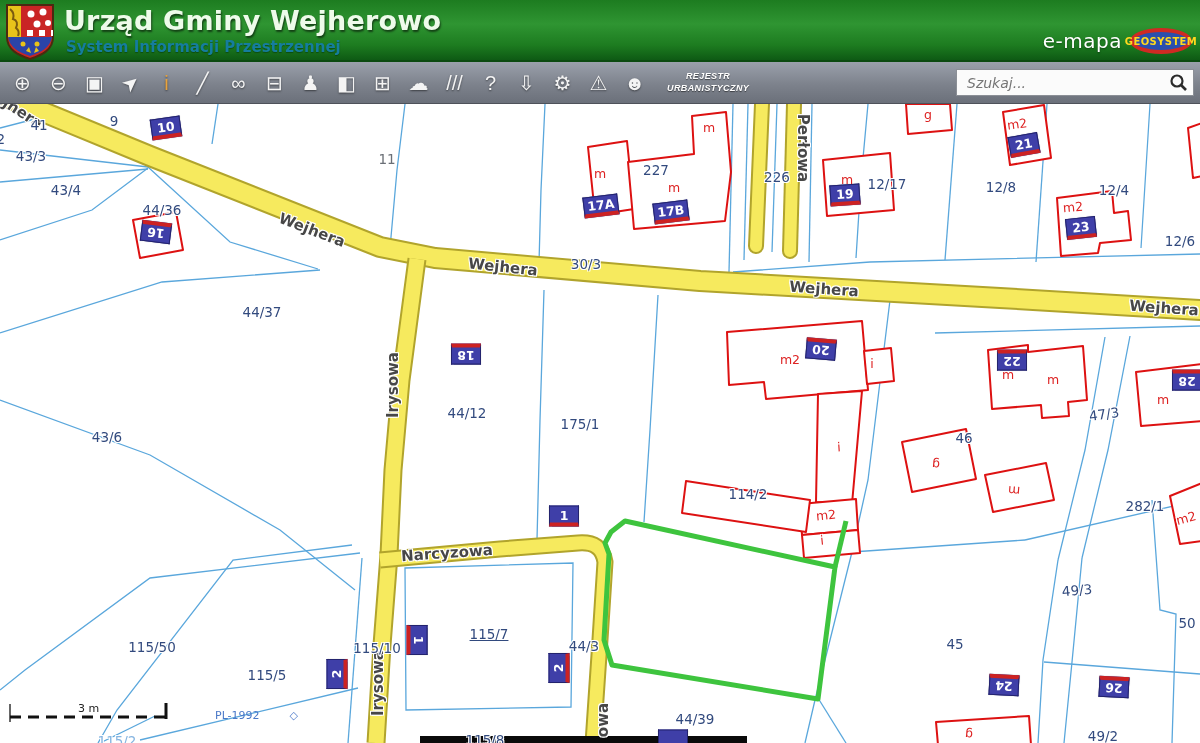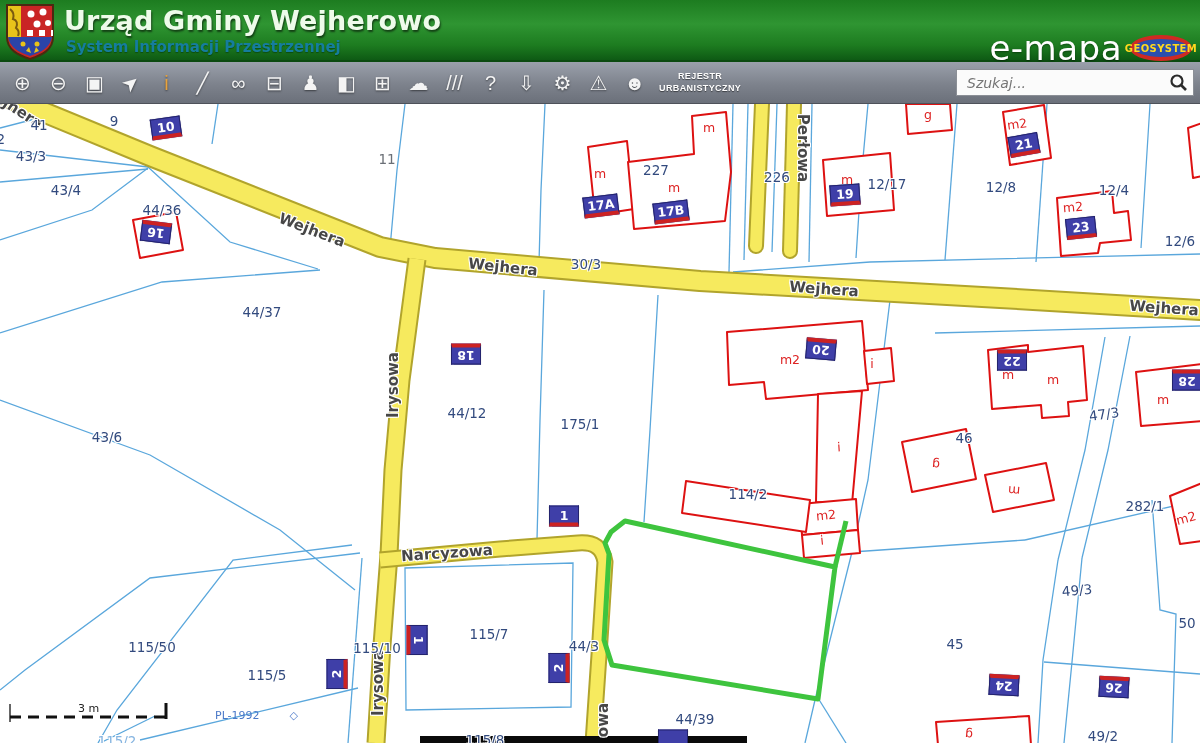--- a/index.html
+++ b/index.html
@@ -9,36 +9,36 @@
   .header{position:absolute;left:0;top:0;width:1200px;height:62px;z-index:30;
     background:linear-gradient(180deg,#1d7c20 0%,#2f9532 40%,#1d7c20 75%,#0e5a14 100%);
     border-bottom:2px solid #0b4a10;box-sizing:border-box;}
   .coa{position:absolute;left:5px;top:3px;}
   .app-title{position:absolute;left:64px;top:5px;font-size:27px;font-weight:bold;color:#eefbea;
     text-shadow:1px 2px 2px rgba(0,0,0,.55);letter-spacing:.2px;}
   .app-subtitle{position:absolute;left:66px;top:38px;font-size:15px;font-weight:bold;color:#157d9e;
     text-shadow:0 1px 1px rgba(0,40,0,.45);}
   .service-note{position:absolute;right:14px;top:7px;font-size:13px;color:#f2f6f0;}
   .brand-row{position:absolute;right:8px;top:28px;display:flex;align-items:center;gap:8px;}
-  .brand{font-size:34px;color:#fff;letter-spacing:.5px;text-shadow:0 1px 2px rgba(0,0,0,.4);}
+  .brand{font-size:20px;color:#fff;letter-spacing:.5px;text-shadow:0 1px 2px rgba(0,0,0,.4);}
   .badge{width:62px;height:26px;border-radius:50%;background:#2a4fae;border:4px solid #cf2a23;
     display:flex;align-items:center;justify-content:center;box-sizing:border-box;}
   .badge span{font-size:10px;font-weight:bold;color:#ffd91e;letter-spacing:.4px;}
   
   .toolbar{position:absolute;left:0;top:62px;width:1200px;height:42px;z-index:30;
     background:linear-gradient(180deg,#9aa0ab 0%,#7d828c 55%,#6b707a 100%);
     border-bottom:1px solid #4e525a;box-sizing:border-box;display:flex;align-items:center;padding:0 6px;}
   .tools{display:flex;align-items:center;gap:3px;}
   .tool-btn{width:33px;height:34px;background:transparent;border:none;color:#f4f4f4;cursor:pointer;
     display:flex;align-items:center;justify-content:center;padding:0;}
   .tool-btn .glyph{font-size:20px;line-height:1;text-shadow:0 1px 2px rgba(0,0,0,.5);
     transform:rotate(var(--rot,0deg));display:inline-block;}
-  .register{margin-left:2px;background:transparent;border:none;color:#fff;cursor:pointer;
+  .register{margin-left:10px;background:transparent;border:none;color:#fff;cursor:pointer;
     font-size:9px;font-weight:bold;letter-spacing:.4px;line-height:1.25;text-align:center;
-    display:flex;flex-direction:column;text-shadow:0 1px 1px rgba(0,0,0,.5);}
+    display:flex;flex-direction:column;text-shadow:0 1px 1px rgba(0,0,0,.5);font-style:italic;}
   .search-wrap{margin-left:auto;display:flex;align-items:center;background:#fbfbfb;
     border:1px solid #8b8f96;width:238px;height:27px;box-sizing:border-box;padding:0 4px 0 8px;}
   .search-wrap input{flex:1;border:none;outline:none;background:transparent;font-size:14px;
     font-family:"DejaVu Sans",sans-serif;color:#333;}
   .search-wrap input::placeholder{font-style:italic;color:#767676;}
   .search-icon{cursor:pointer;}
   
   .map{position:absolute;left:0;top:0;width:1200px;height:743px;background:#fff;}
   .map svg{position:absolute;left:0;top:0;}
   .street-label,.parcel-label,.bldg-label,.plate{position:absolute;white-space:nowrap;
@@ -187,21 +187,21 @@
         <div class="parcel-label" style="left: 262px; top: 312px; --rot: 0deg;">44/37</div>
         <div class="parcel-label" style="left: 467px; top: 413px; --rot: 0deg;">44/12</div>
         <div class="parcel-label" style="left: 580px; top: 424px; --rot: 0deg;">175/1</div>
         <div class="parcel-label" style="left: 107px; top: 437px; --rot: 0deg;">43/6</div>
         <div class="parcel-label" style="left: 748px; top: 494px; --rot: 0deg;">114/2</div>
         <div class="parcel-label" style="left: 964px; top: 438px; --rot: 0deg;">46</div>
         <div class="parcel-label" style="left: 1104px; top: 414px; --rot: -8deg;">47/3</div>
         <div class="parcel-label" style="left: 1145px; top: 506px; --rot: 0deg;">282/1</div>
         <div class="parcel-label" style="left: 152px; top: 647px; --rot: 0deg;">115/50</div>
         <div class="parcel-label" style="left: 377px; top: 648px; --rot: 0deg;">115/10</div>
-        <div class="parcel-label" style="left: 489px; top: 634px; --rot: 0deg;">115/7</div>
+        <div class="parcel-label" style="left: 489px; top: 634px; text-decoration: underline; --rot: 0deg;">115/7</div>
         <div class="parcel-label" style="left: 584px; top: 646px; --rot: 0deg;">44/3</div>
         <div class="parcel-label" style="left: 267px; top: 675px; --rot: 0deg;">115/5</div>
         <div class="parcel-label" style="left: 955px; top: 644px; --rot: 0deg;">45</div>
         <div class="parcel-label" style="left: 1077px; top: 590px; --rot: -5deg;">49/3</div>
         <div class="parcel-label" style="left: 1187px; top: 623px; --rot: 0deg;">50</div>
         <div class="parcel-label" style="left: 1103px; top: 712px; margin-top: 24px; --rot: 0deg;">49/2</div>
         <div class="parcel-label" style="left: 695px; top: 719px; --rot: 0deg;">44/39</div>
         <div class="parcel-label" style="left: 485px; top: 740px; --rot: 0deg;">115/8</div>
         <div class="parcel-label" style="left: 117px; top: 741px; --rot: 0deg; color: rgb(133, 180, 224);">115/2</div>
       </div>

